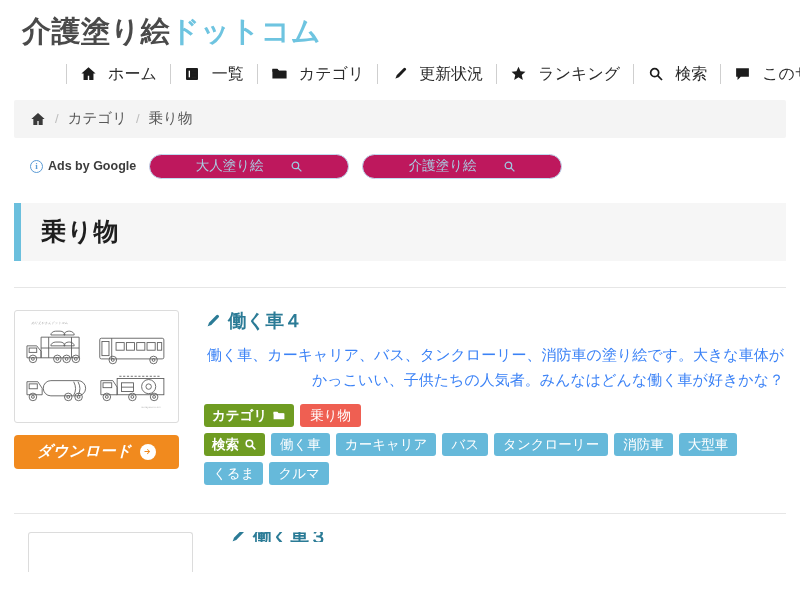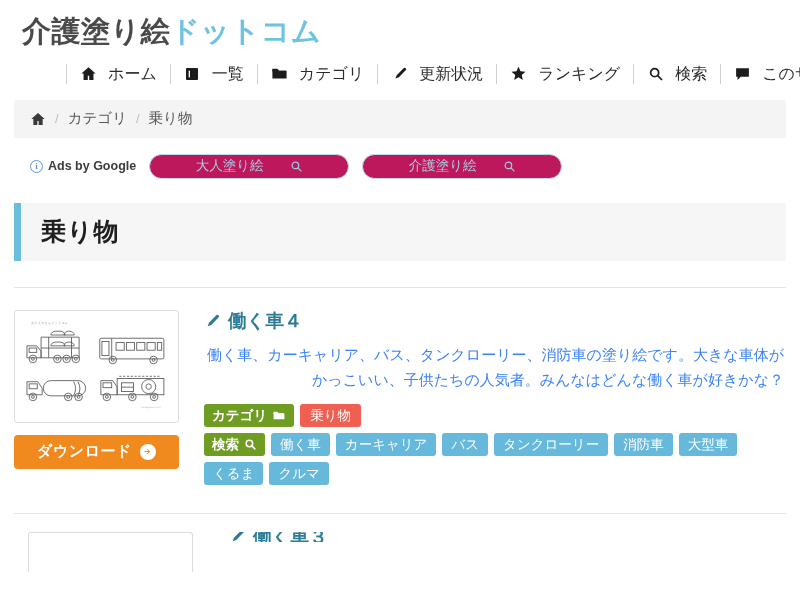--- a/index.html
+++ b/index.html
@@ -138,20 +138,21 @@
     border-top: 1px solid #e6e6e6;
   }
   .article {
     display: flex;
     padding: 22px 14px 0 14px;
     gap: 22px;
   }
   .thumb-col {
     width: 168px;
     flex: 0 0 168px;
+    font-style: italic;
   }
   .thumb-frame {
     width: 165px;
     height: 113px;
     border: 1px solid #dcdcdc;
     border-radius: 3px;
     background: #ffffff;
     display: flex;
     align-items: center;
     justify-content: center;

